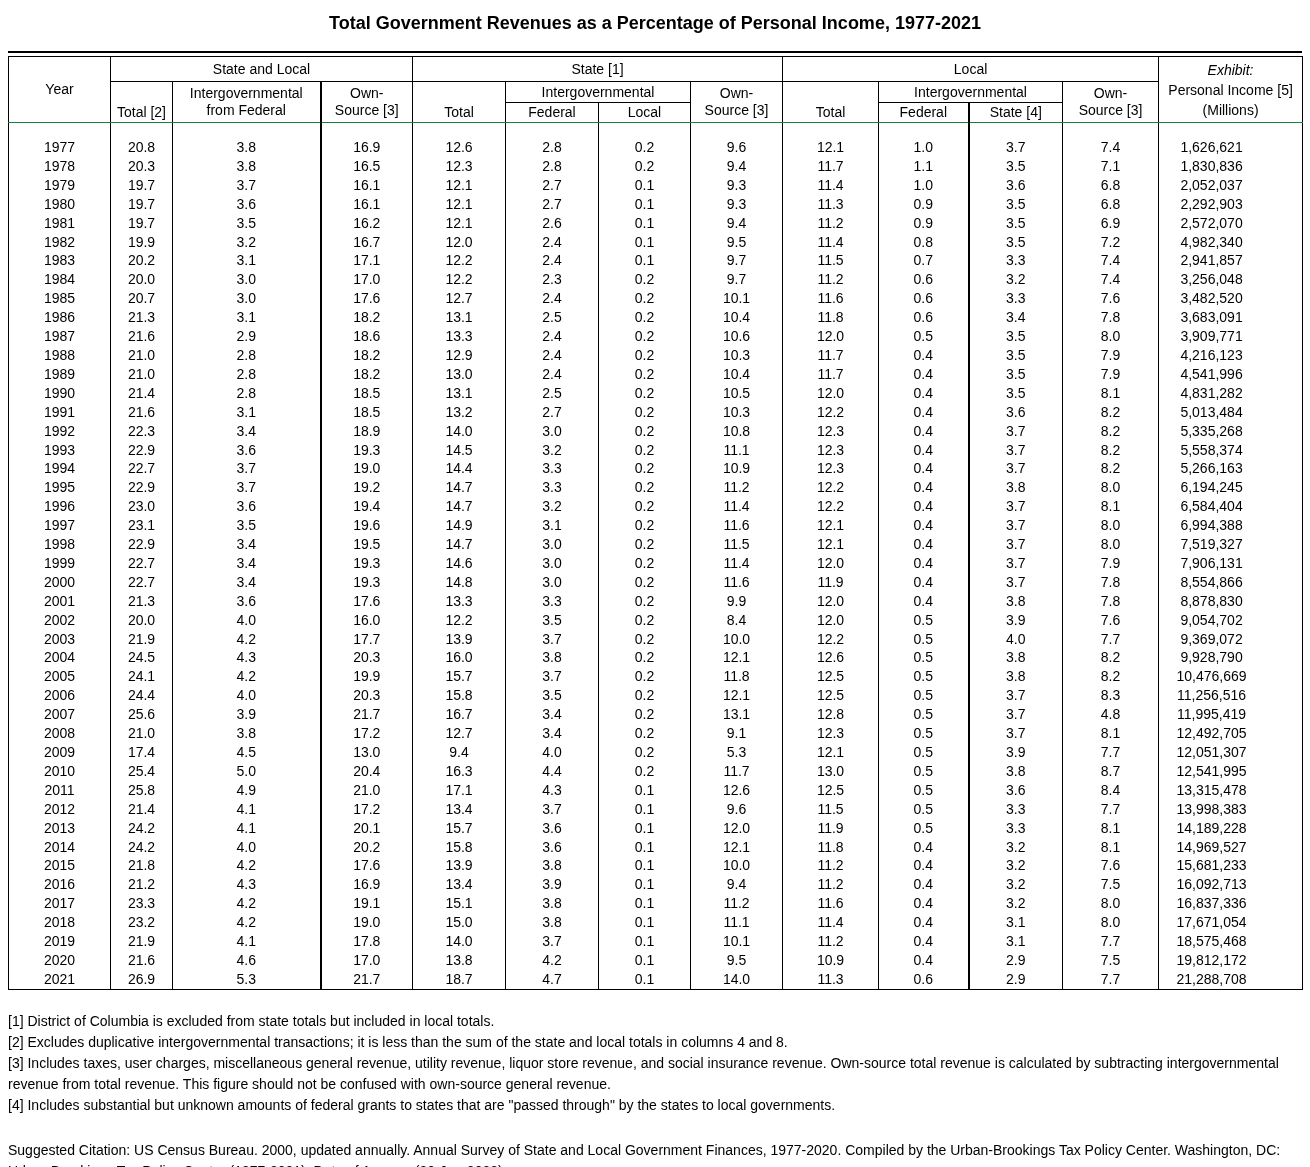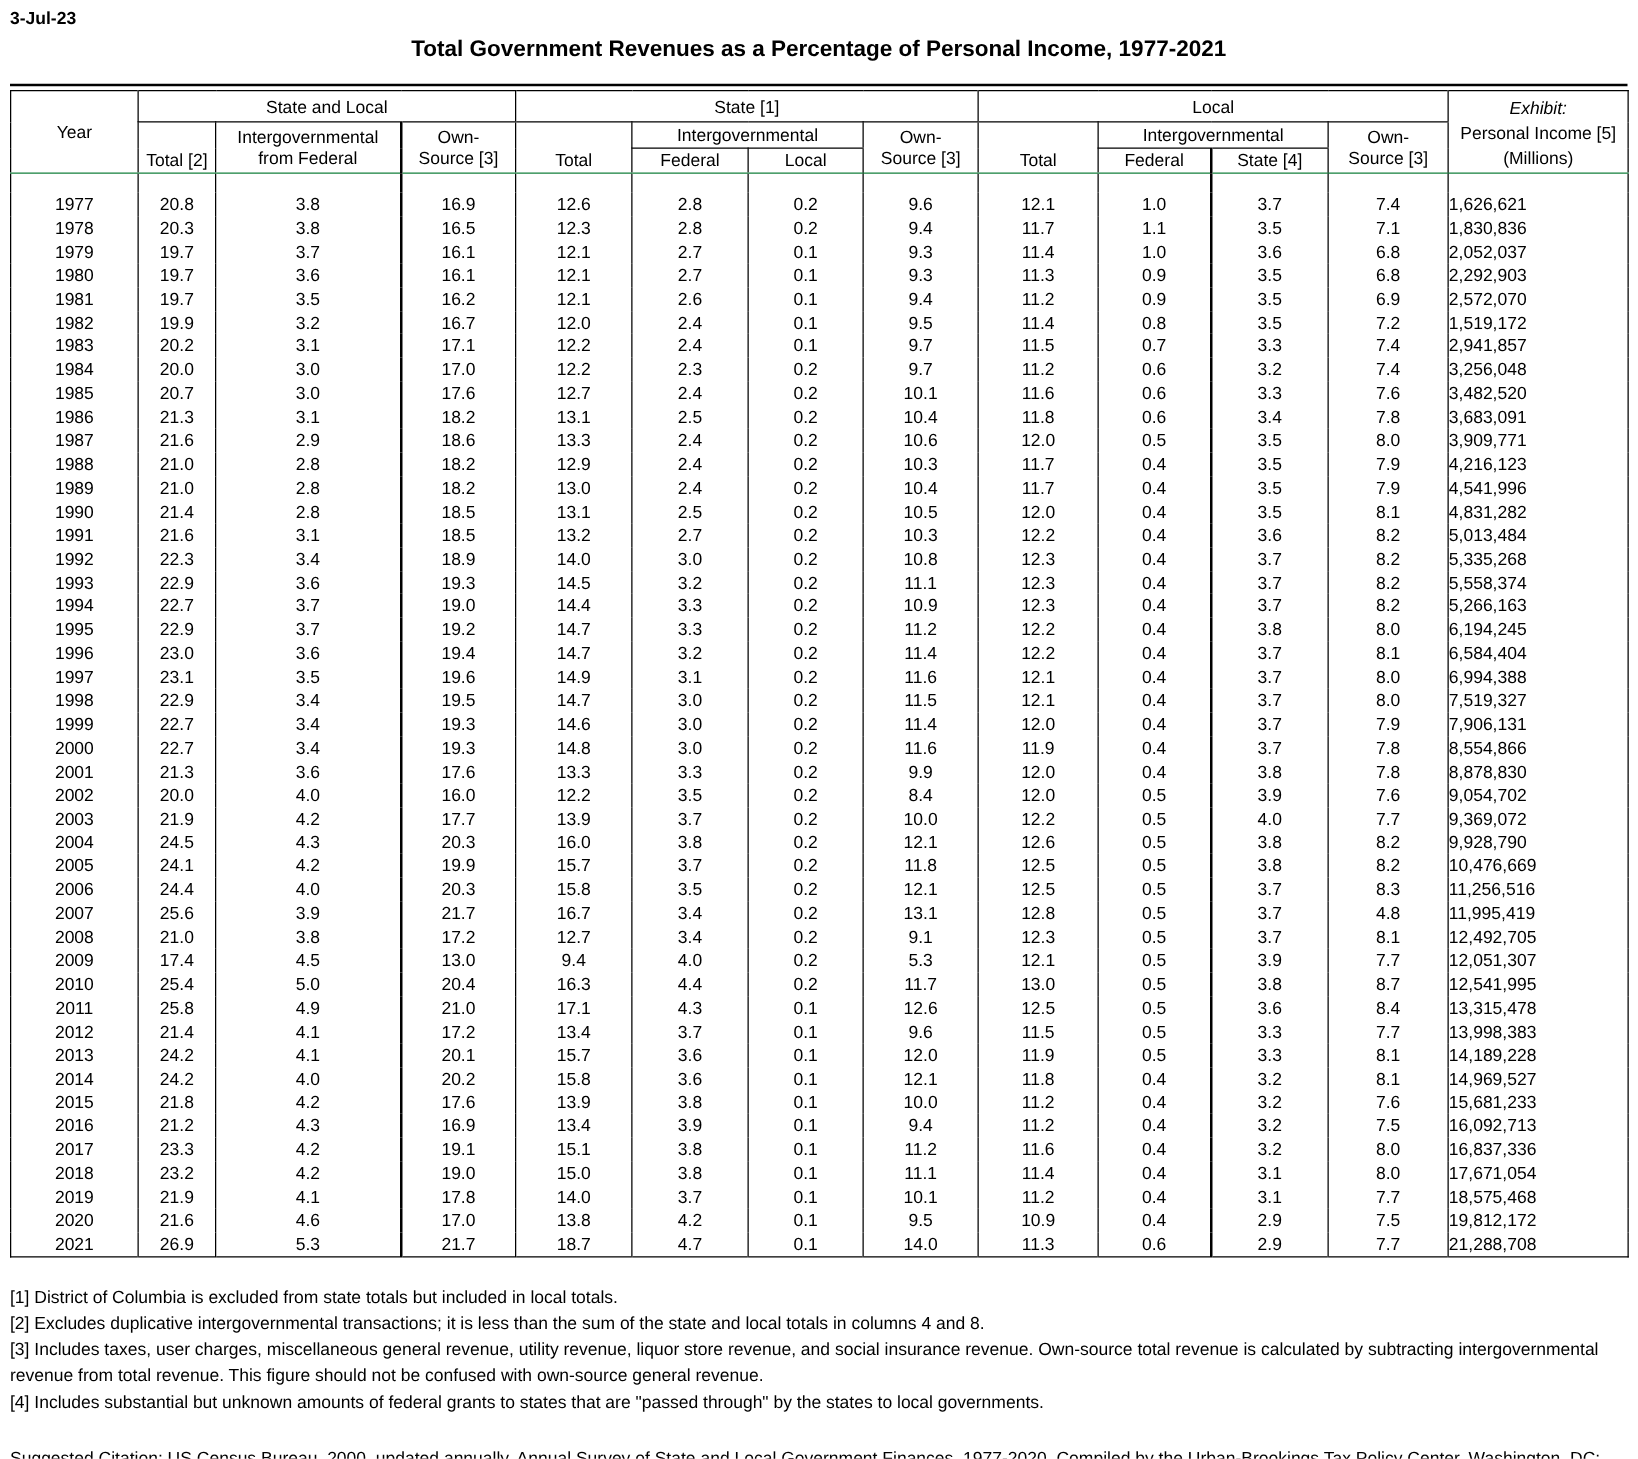--- a/index.html
+++ b/index.html
@@ -17,29 +17,28 @@
   tr.hC{height:20px;}
   .bl{border-left:1px solid #000;}
   .bl2{border-left:2px solid #000;}
   .gb{border-bottom:1px solid #000;}
   .hb{border-bottom:1px solid #15803d;}
   .vbot{vertical-align:bottom;padding-bottom:1px;margin-left:13px;}
   .exhibit span{display:block;line-height:20px;}
   .exhibit .italic{font-style:italic;}
   tbody td{height:18.9px;line-height:18.9px;}
   tr.spacer td{height:15px;line-height:15px;}
-  td.pi{text-align:left;padding-right:38px;}
+  td.pi{text-align:center;padding-right:38px;}
   .footnotes{margin-top:21px;font-size:14px;line-height:21px;width:1294px;}
   .citation{margin-top:24px;font-size:14px;line-height:21px;width:1294px;}
 </style>
 </head>
 <body>
 
 <div class="page">
-  <div class="date-label">3-Jul-23</div>
   <div class="page-title">Total Government Revenues as a Percentage of Personal Income, 1977-2021</div>
 
   <div class="table-wrap">
     <div class="topline"></div>
     <table>
       <colgroup>
         <col style="width:102px">
           <col style="width:62px">
           <col style="width:148px">
           <col style="width:92px">
@@ -192,21 +191,21 @@
             <td class="bl">3.2</td>
             <td class="bl2">16.7</td>
             <td class="bl">12.0</td>
             <td class="bl">2.4</td>
             <td class="bl">0.1</td>
             <td class="bl">9.5</td>
             <td class="bl">11.4</td>
             <td class="bl">0.8</td>
             <td class="bl2">3.5</td>
             <td class="bl">7.2</td>
-            <td class="bl pi">1,519,172</td>
+            <td class="bl pi">4,982,340</td>
           </tr>
           <tr>
             <td>1983</td>
             <td class="bl">20.2</td>
             <td class="bl">3.1</td>
             <td class="bl2">17.1</td>
             <td class="bl">12.2</td>
             <td class="bl">2.4</td>
             <td class="bl">0.1</td>
             <td class="bl">9.7</td>

